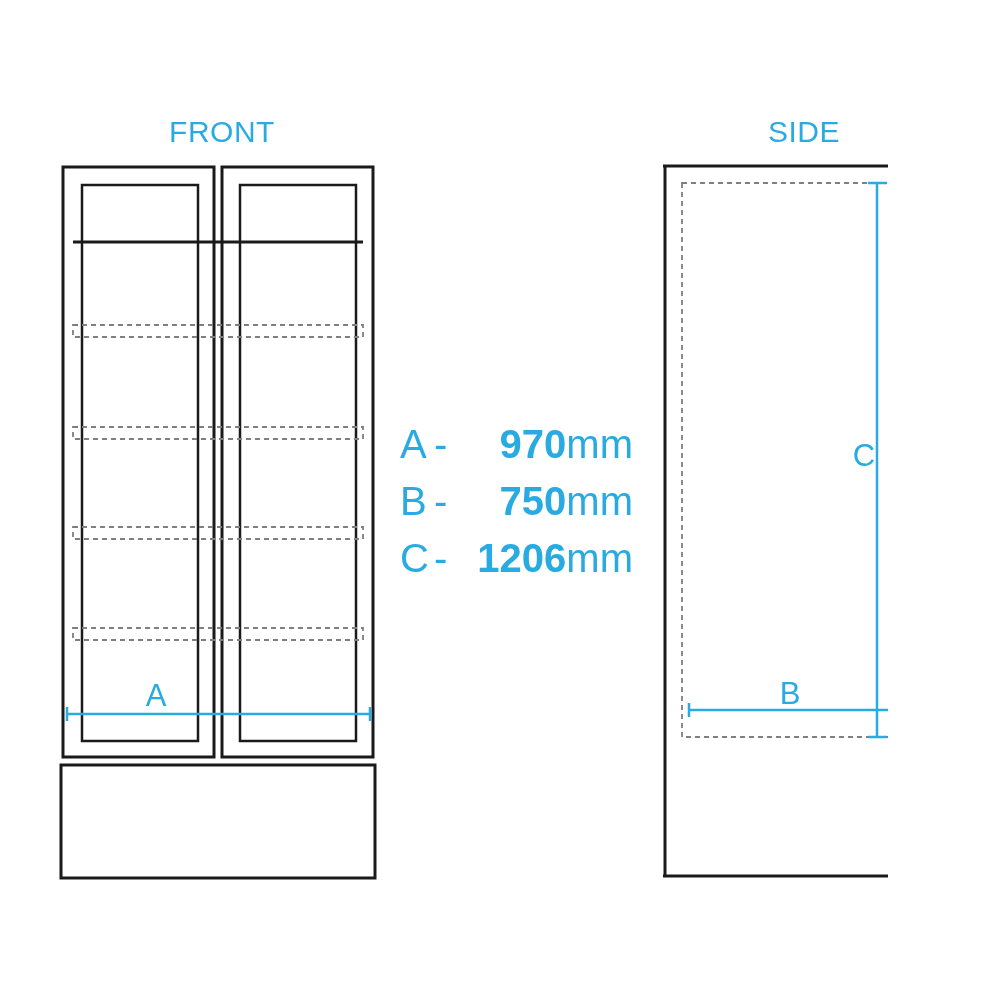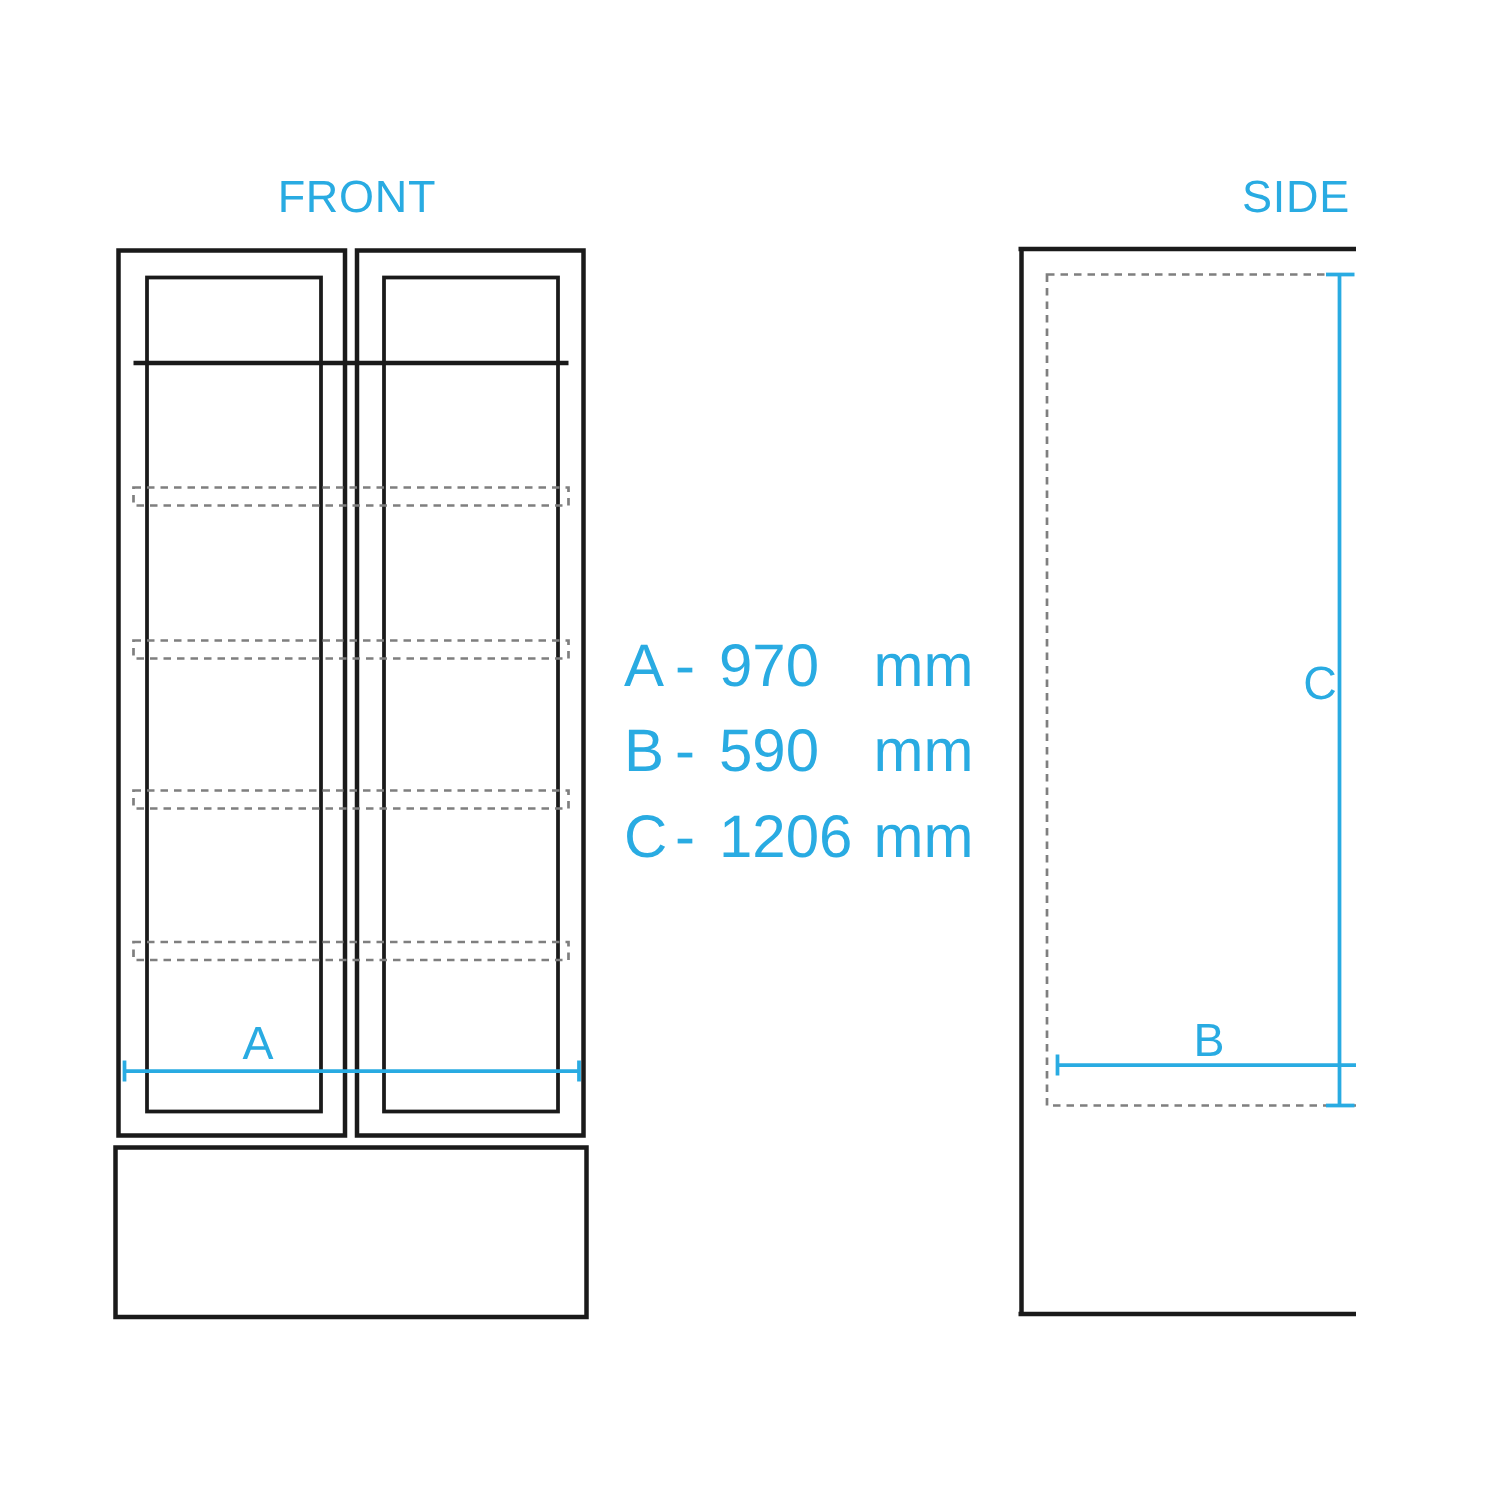--- a/index.html
+++ b/index.html
@@ -5,21 +5,21 @@
   html, body {
     margin: 0;
     padding: 0;
     width: 1000px;
     height: 1000px;
     background: #ffffff;
     font-family: "Liberation Sans", sans-serif;
   }
   .canvas {
     position: absolute;
-    top: 0; left: 16px;
+    top: 0; left: 0;
     width: 888px;
     height: 1000px;
     background: var(--color-background, #ffffff);
     overflow: hidden;
   }
   .drawing-svg {
     position: absolute;
     top: 0; left: 0;
   }
   .ln   { stroke: var(--color-line, #1a1a1a); fill: none; }
@@ -63,21 +63,21 @@
   }
   .dim-row {
     display: flex;
     align-items: baseline;
     font-size: 40px;
     line-height: 1.1;
     white-space: nowrap;
   }
   .dim-letter { min-width: 34px; }
   .dim-dash   { margin-right: 16px; }
-  .dim-value  { font-weight: normal; min-width: 103px; }
+  .dim-value  { font-weight: bold; min-width: 103px; text-align: right; }
   .dim-unit   { }
 </style>
 </head>
 <body>
 
 <div class="canvas">
 
   <svg class="drawing-svg" width="1000" height="1000" viewBox="0 0 1000 1000">
 
     <g>
@@ -129,37 +129,37 @@
 
       <g>
         <line class="accent-ln" x1="689" y1="710" x2="896" y2="710"></line>
         <line class="accent-ln" x1="689" y1="703" x2="689" y2="717"></line>
         <line class="accent-ln" x1="896" y1="703" x2="896" y2="717"></line>
       </g>
     </g>
   </svg>
 
   <div class="view-title" style="left:222px; top:117px;">FRONT</div>
-  <div class="view-title" style="left:804px; top:117px;margin-left:44px;">SIDE</div>
+  <div class="view-title" style="left:804px; top:117px;">SIDE</div>
 
   <div class="dim-label" style="left:156px; top:680px;">A</div>
   <div class="dim-label" style="left:790px; top:678px;">B</div>
   <div class="dim-label" style="left:864px; top:440px;">C</div>
 
   <div class="dim-rows">
     <div class="dim-row">
       <span class="dim-letter">A</span>
       <span class="dim-dash">-</span>
       <span class="dim-value">970</span>
       <span class="dim-unit">mm</span>
     </div>
     <div class="dim-row">
       <span class="dim-letter">B</span>
       <span class="dim-dash">-</span>
-      <span class="dim-value">590</span>
+      <span class="dim-value">750</span>
       <span class="dim-unit">mm</span>
     </div>
     <div class="dim-row">
       <span class="dim-letter">C</span>
       <span class="dim-dash">-</span>
       <span class="dim-value">1206</span>
       <span class="dim-unit">mm</span>
     </div>
   </div>
 

